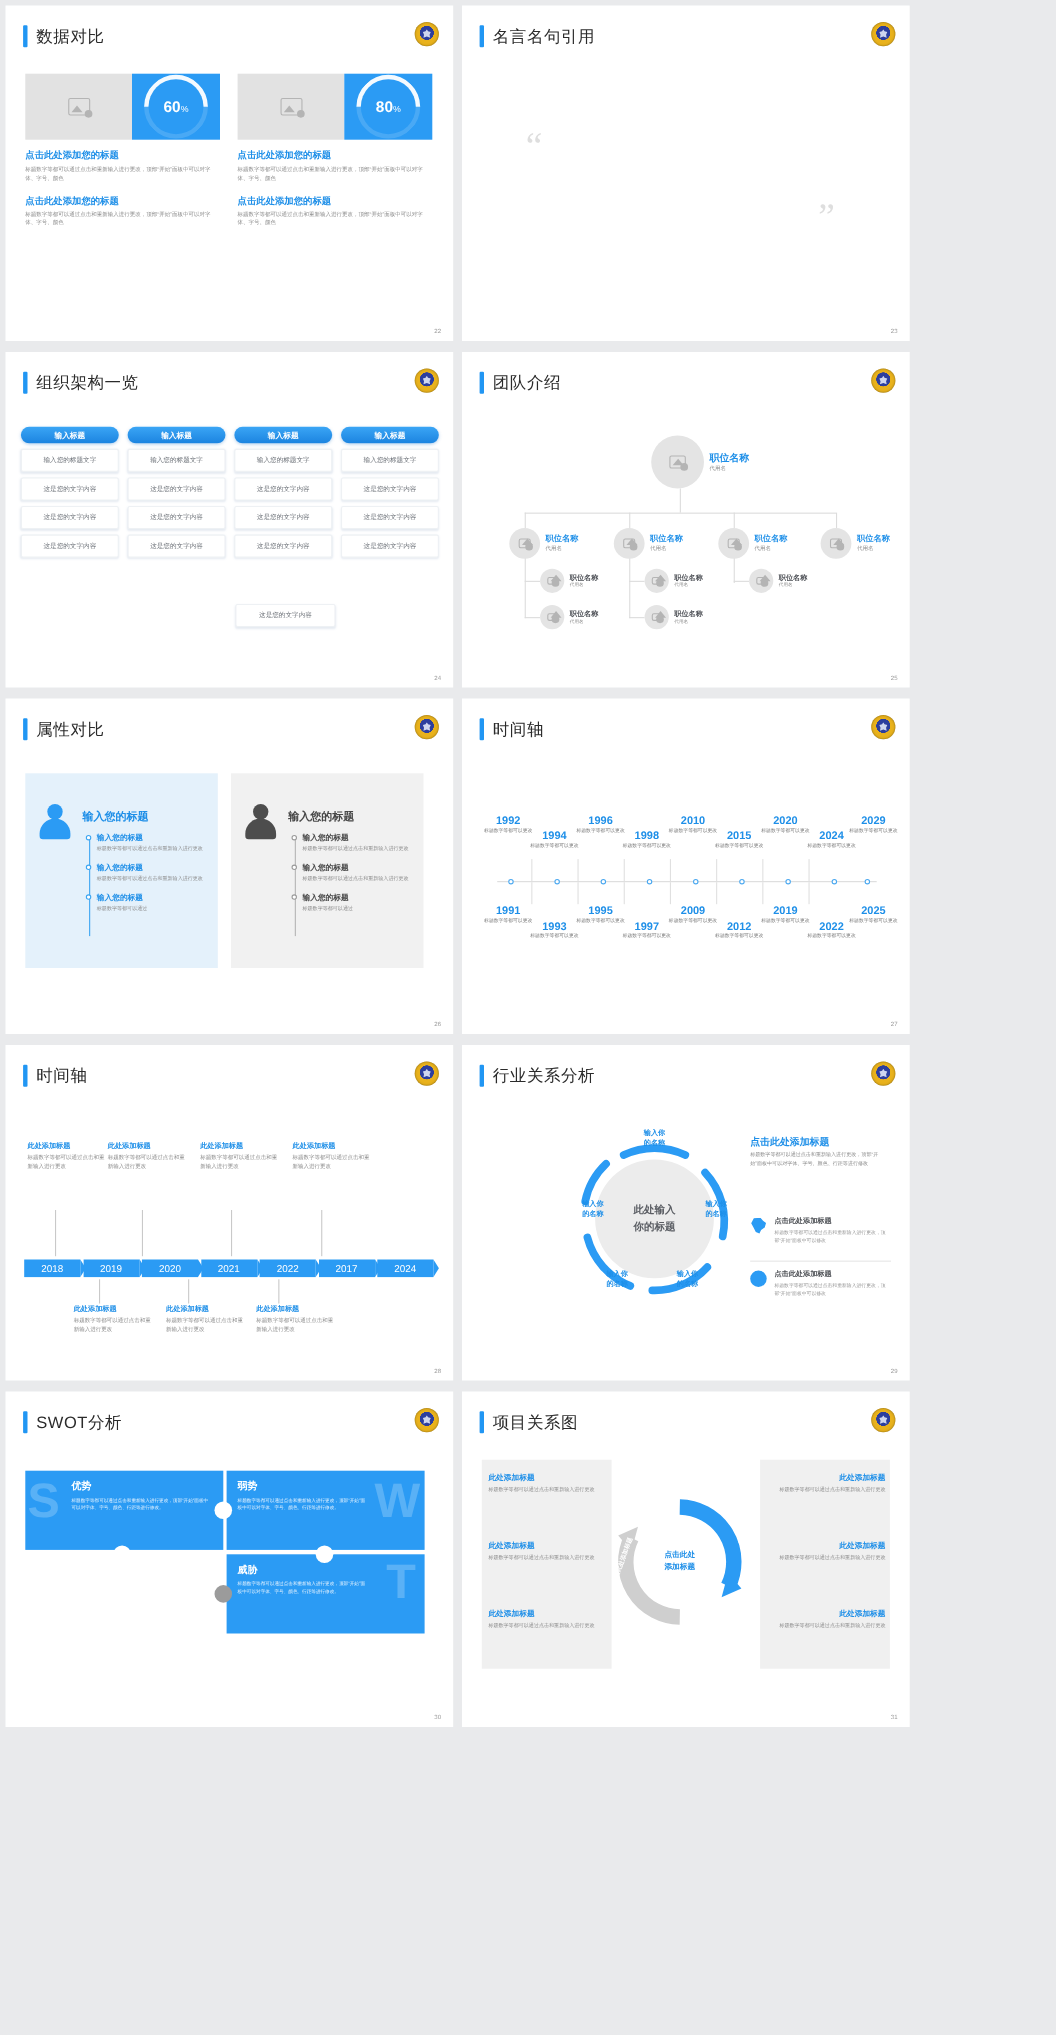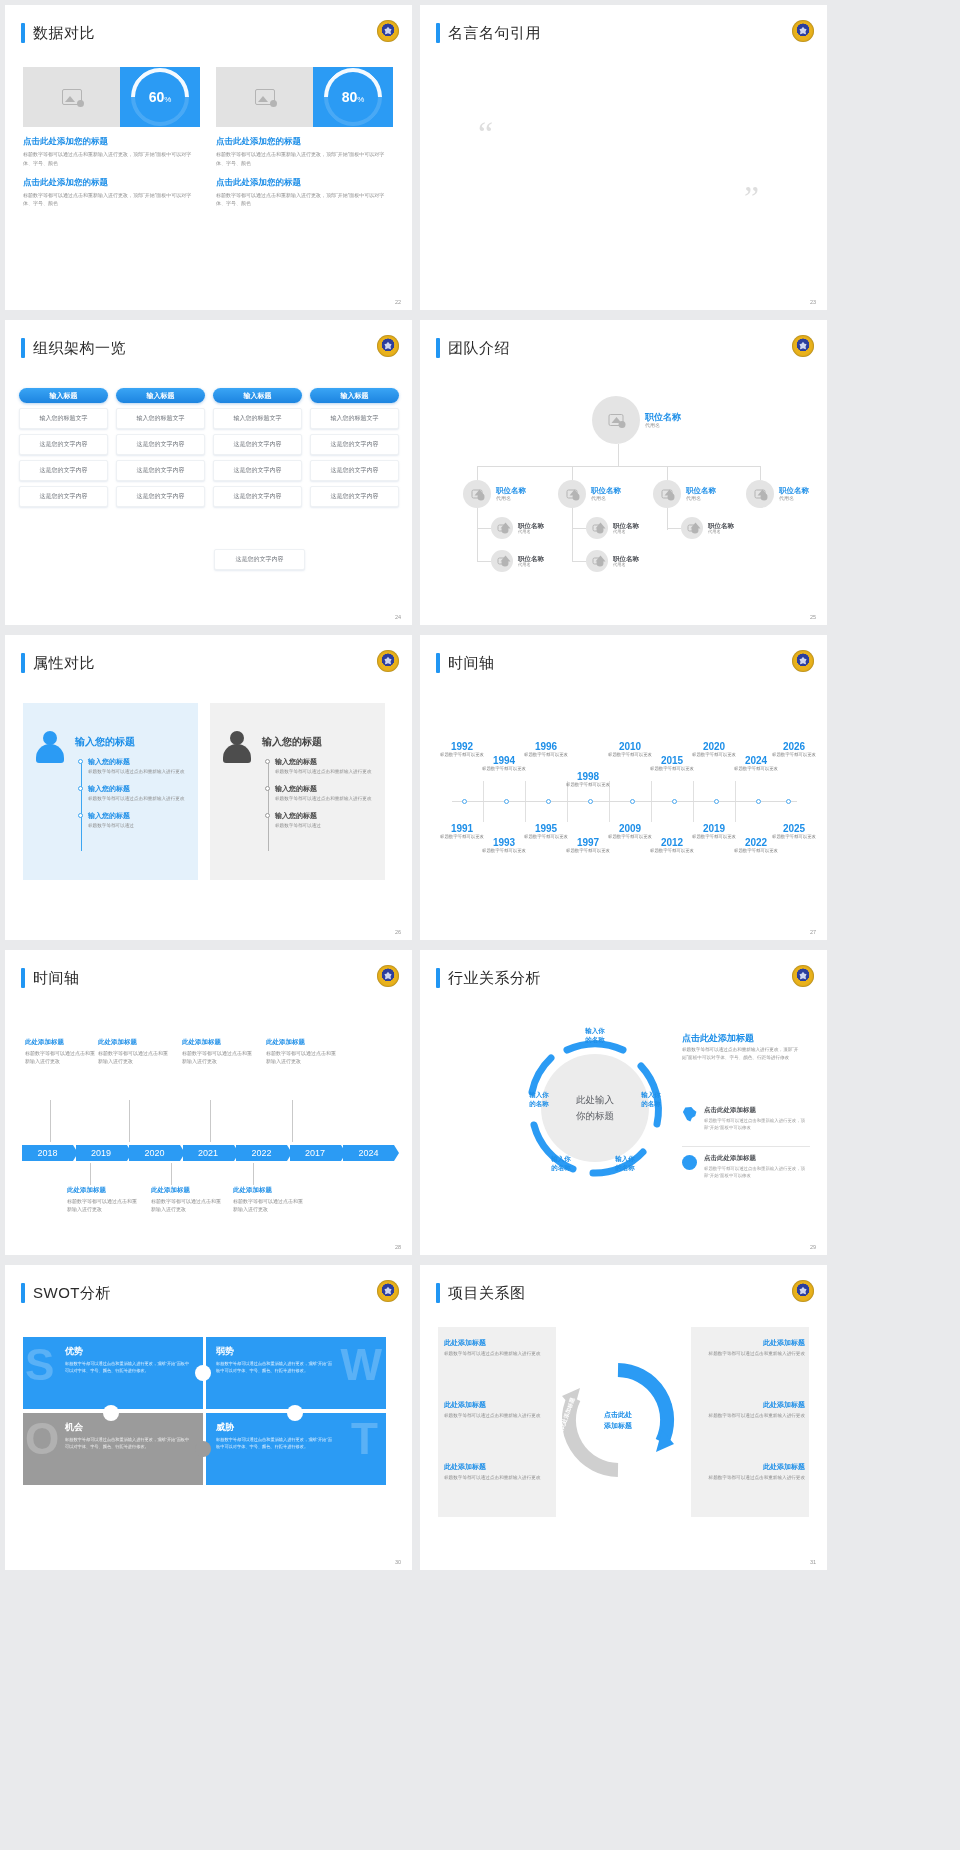--- a/index.html
+++ b/index.html
@@ -89,21 +89,21 @@
     display:flex;align-items:center;justify-content:center;margin-right:2.5px;}
   .tb-seg:after{content:"";position:absolute;right:-5px;top:0;border-top:8px solid transparent;border-bottom:8px solid transparent;border-left:5px solid #2b9bf4;}
   .tb-card{position:absolute;width:72px;}
   .tb-h{font-size:6.5px;font-weight:700;color:#1e8fe8;}
   .tb-p{font-size:5px;color:#8d8d8d;line-height:1.6;margin-top:2px;}
   .tb-stem{position:absolute;width:1px;background:#c9c9c9;}
   
   .don{position:absolute;left:95px;top:78px;width:160px;height:160px;}
   .don-core{position:absolute;left:26px;top:26px;width:108px;height:108px;border-radius:50%;background:#ececec;}
   .don-core-t{position:absolute;left:50%;top:50%;transform:translate(-50%,-50%);width:70px;text-align:center;
-    font-size:9.5px;color:#5a5d63;line-height:1.65;}
+    font-size:9.5px;color:#5a5d63;line-height:1.65;font-weight:bold;}
   .don-lab{position:absolute;width:48px;text-align:center;font-size:6.5px;font-weight:700;color:#1e8fe8;line-height:1.4;}
   .ind-h{position:absolute;left:262px;top:82px;font-size:9px;font-weight:700;color:#1e8fe8;}
   .ind-p{position:absolute;left:262px;top:96px;width:125px;font-size:4.6px;color:#8d8d8d;line-height:1.75;}
   .ind-row{position:absolute;left:262px;width:128px;}
   .ind-rh{font-size:6.5px;font-weight:700;color:#4a4d52;margin-left:22px;}
   .ind-rp{font-size:4.4px;color:#9a9a9a;line-height:1.65;margin-left:22px;margin-top:2px;}
   
   .sw{position:absolute;width:180px;height:72px;box-sizing:border-box;padding:8px 10px;overflow:hidden;}
   .sw-t{font-size:9px;font-weight:700;color:#fff;margin-bottom:3px;}
   .sw-p{font-size:4.2px;line-height:1.65;}
@@ -425,42 +425,42 @@
       <div class="tl-c">标题数字等都可以更改</div>
     </div>
     <div class="tl-item" style="left:62px;top:120px;">
       <div class="tl-y">1994</div>
       <div class="tl-c">标题数字等都可以更改</div>
     </div>
     <div class="tl-item" style="left:104px;top:106px;">
       <div class="tl-y">1996</div>
       <div class="tl-c">标题数字等都可以更改</div>
     </div>
-    <div class="tl-item" style="left:146px;top:120px;margin-top:16px;">
+    <div class="tl-item" style="left:146px;top:120px;">
       <div class="tl-y">1998</div>
       <div class="tl-c">标题数字等都可以更改</div>
     </div>
     <div class="tl-item" style="left:188px;top:106px;">
       <div class="tl-y">2010</div>
       <div class="tl-c">标题数字等都可以更改</div>
     </div>
     <div class="tl-item" style="left:230px;top:120px;">
       <div class="tl-y">2015</div>
       <div class="tl-c">标题数字等都可以更改</div>
     </div>
     <div class="tl-item" style="left:272px;top:106px;">
       <div class="tl-y">2020</div>
       <div class="tl-c">标题数字等都可以更改</div>
     </div>
     <div class="tl-item" style="left:314px;top:120px;">
       <div class="tl-y">2024</div>
       <div class="tl-c">标题数字等都可以更改</div>
     </div>
     <div class="tl-item" style="left:352px;top:106px;">
-      <div class="tl-y">2026</div>
+      <div class="tl-y">2029</div>
       <div class="tl-c">标题数字等都可以更改</div>
     </div>
 
     <div class="tl-item" style="left:20px;top:188px;">
       <div class="tl-y">1991</div>
       <div class="tl-c">标题数字等都可以更改</div>
     </div>
     <div class="tl-item" style="left:62px;top:202px;">
       <div class="tl-y">1993</div>
       <div class="tl-c">标题数字等都可以更改</div>
@@ -626,25 +626,20 @@
     <div class="sw" style="left:18px;top:72px;background:#2b9bf4;">
       <span class="sw-ghost" style="left:2px;top:6px;color:#fff;">S</span>
       <div class="sw-t" style="margin-left:32px;">优势</div>
       <div class="sw-p" style="margin-left:32px;color:#e8f4ff;">标题数字等都可以通过点击和重新输入进行更改，顶部“开始”面板中可以对字体、字号、颜色、行距等进行修改。</div>
     </div>
     <div class="sw" style="left:201px;top:72px;background:#2b9bf4;">
       <span class="sw-ghost" style="right:4px;top:6px;color:#fff;">W</span>
       <div class="sw-t">弱势</div>
       <div class="sw-p" style="width:118px;color:#e8f4ff;">标题数字等都可以通过点击和重新输入进行更改，顶部“开始”面板中可以对字体、字号、颜色、行距等进行修改。</div>
     </div>
-    <div class="sw" style="left:18px;top:148px;background:#9b9b9b;">
-      <span class="sw-ghost" style="left:2px;top:4px;color:#fff;">O</span>
-      <div class="sw-t" style="margin-left:32px;">机会</div>
-      <div class="sw-p" style="margin-left:32px;color:#f1f1f1;">标题数字等都可以通过点击和重新输入进行更改，顶部“开始”面板中可以对字体、字号、颜色、行距等进行修改。</div>
-    </div>
     <div class="sw" style="left:201px;top:148px;background:#2b9bf4;">
       <span class="sw-ghost" style="right:8px;top:4px;color:#fff;">T</span>
       <div class="sw-t">威胁</div>
       <div class="sw-p" style="width:118px;color:#e8f4ff;">标题数字等都可以通过点击和重新输入进行更改，顶部“开始”面板中可以对字体、字号、颜色、行距等进行修改。</div>
     </div>
     <span style="position:absolute;left:190px;top:100px;width:16px;height:16px;border-radius:50%;background:#fff;"></span>
     <span style="position:absolute;left:98px;top:140px;width:16px;height:16px;border-radius:50%;background:#fff;"></span>
     <span style="position:absolute;left:190px;top:176px;width:16px;height:16px;border-radius:50%;background:#9b9b9b;"></span>
     <span style="position:absolute;left:282px;top:140px;width:16px;height:16px;border-radius:50%;background:#fff;"></span>
     <div class="slide-num">30</div>

